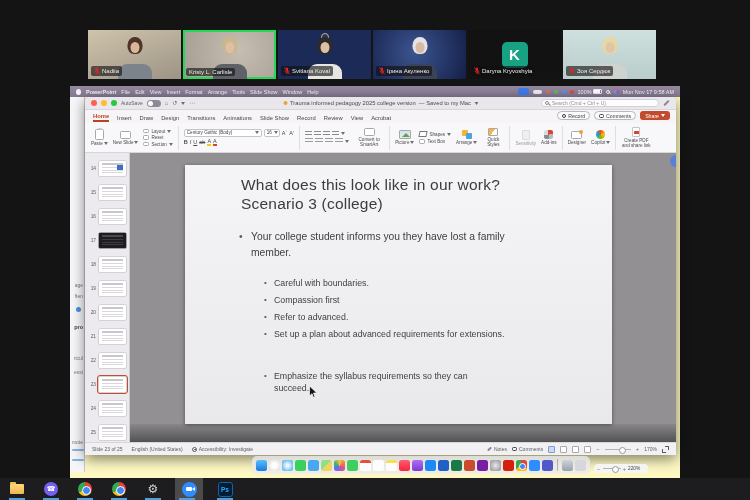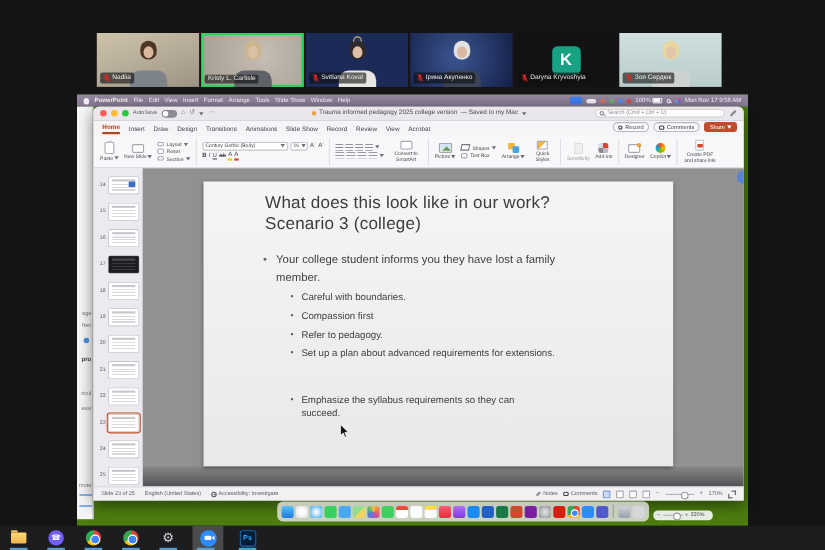--- a/index.html
+++ b/index.html
@@ -18,21 +18,21 @@
   .t6{background:linear-gradient(#cfe0df,#b9cdca);}
   .person{position:absolute;inset:0;}
   .person .head{position:absolute;left:50%;top:7px;transform:translateX(-50%);width:15px;height:17px;border-radius:48% 48% 42% 42%;background:var(--hair);}
   .person .face{position:absolute;left:50%;top:12px;transform:translateX(-50%);width:9px;height:11px;border-radius:50%;background:var(--skin);}
   .person .torso{position:absolute;left:50%;bottom:0;transform:translateX(-50%);width:34px;height:15px;border-radius:9px 9px 0 0;background:var(--shirt);}
   .emblem{position:absolute;left:50%;top:3px;transform:translateX(-50%);width:8px;height:8px;border-radius:50%;border:1px solid #c9b571;background:#233668;}
   .kav{position:absolute;left:50%;top:50%;transform:translate(-50%,-50%);width:26px;height:26px;border-radius:5px;background:#17a284;color:#fff;font-size:15px;font-weight:bold;display:flex;align-items:center;justify-content:center;}
   .name{position:absolute;left:3px;bottom:3px;background:rgba(16,16,16,.62);color:#ececec;font-size:6px;padding:1px 3px;border-radius:2px;display:flex;align-items:center;gap:2px;white-space:nowrap;max-width:86px;overflow:hidden;}
 
   
-  .screen{position:absolute;left:70px;top:86px;width:610px;height:392px;background:#4d7c0f;}
+  .screen{position:absolute;left:70px;top:86px;width:610px;height:392px;background:#fef9c3;}
   .macbar{position:absolute;left:0;top:0;width:610px;height:11px;background:linear-gradient(#958a9e,#837791);display:flex;align-items:center;gap:5px;padding:0 6px;font-size:5.5px;color:#f5f3f7;}
   .macbar .mb-app{font-weight:bold;}
   .mb{white-space:nowrap;}
   .apple{width:5px;height:6px;background:#f4f2f6;border-radius:50% 50% 45% 45%;}
   .mbright{margin-left:auto;display:flex;align-items:center;gap:4px;}
   .bluepill{width:11px;height:7px;background:#3d7ef0;border-radius:2px;}
   .cloudic{width:9px;height:4px;background:#efecf2;border-radius:3px;}
   .mdot{width:4px;height:4px;border-radius:50%;}
   .batt{display:flex;align-items:center;gap:1px;}
   .battbody{width:9px;height:5px;border:1px solid #efecf2;border-radius:1px;background:linear-gradient(90deg,#fff 0 90%,transparent 90%);}
@@ -121,21 +121,21 @@
   .thumb.pic i{position:absolute;right:3px;top:4px;width:6px;height:5px;background:#3a6fc4;display:block;}
   .titem.sel .thumb{outline:1.5px solid #c05028;outline-offset:1px;}
 
   .canvas{position:relative;flex:1;background:#929092;overflow:hidden;}
   .slide{position:absolute;left:55px;top:12px;width:427px;height:259px;background:linear-gradient(#f5f4f6,#e9e8eb);box-shadow:0 1px 4px rgba(0,0,0,.45);}
   .band{position:absolute;left:0;right:0;bottom:0;height:18px;background:linear-gradient(rgba(50,50,52,.1),rgba(40,40,42,.6));}
   .s-title{position:absolute;left:56px;top:11px;width:322px;font-size:15.5px;line-height:1.22;letter-spacing:.2px;color:#3c3b3d;}
   .s-list{position:absolute;left:54px;top:64px;width:332px;list-style:none;}
   .s-list li{position:relative;color:#3f3e40;}
   .s-list li::before{content:"•";position:absolute;left:0;top:0;color:#5a595c;}
-  li.lv1{font-size:10.3px;line-height:1.55;padding-left:12px;width:300px;margin-bottom:4px;}
+  li.lv1{font-size:10.3px;line-height:1.55;padding-left:12px;width:300px;margin-bottom:17px;}
   li.lv2{font-size:8.8px;line-height:1.35;padding-left:10px;margin:0 0 5px 25px;}
   li.lv2::before{font-size:8px;}
   li.lv2.w2{max-width:212px;margin-top:31px;}
   .cursor{position:absolute;left:178px;top:232px;}
 
   .statusbar{height:13px;background:#f2f0f3;border-top:1px solid #d8d5db;display:flex;align-items:center;padding:0 7px;font-size:5px;color:#5c5c60;gap:9px;}
   .sb-right{margin-left:auto;display:flex;align-items:center;gap:5px;}
   .accic{width:5px;height:5px;border:1px solid #5c5c60;border-radius:50%;position:relative;display:inline-block;}
   .accic::after{content:"";position:absolute;left:1.2px;top:1.2px;width:1.6px;height:1.6px;border-radius:50%;background:#5c5c60;}
   .sbit{display:flex;align-items:center;gap:2px;}
@@ -554,21 +554,21 @@
               <span class="thumb"></span>
             </div>
         </div>
         <div class="canvas">
           <div class="slide">
             <div class="s-title">What does this look like in our work? Scenario 3 (college)</div>
             <ul class="s-list">
               <li class="lv1">Your college student informs you they have lost a family member.</li>
               <li class="lv2">Careful with boundaries.</li>
               <li class="lv2">Compassion first</li>
-              <li class="lv2">Refer to pedagogy.</li>
+              <li class="lv2">Refer to advanced.</li>
               <li class="lv2">Set up a plan about advanced requirements for extensions.</li>
               <li class="lv2 w2">Emphasize the syllabus requirements so they can succeed.</li>
             </ul>
           </div>
           <div class="band"></div>
           <svg class="cursor" width="10" height="14" viewBox="0 0 10 14">
               <path d="M1.5 1 L1.5 11 L4 8.7 L5.5 12.5 L7 11.8 L5.5 8.1 L8.8 7.9 Z" fill="#141414" stroke="#fff" stroke-width="0.7"></path>
             </svg>
         </div>
       </div>

